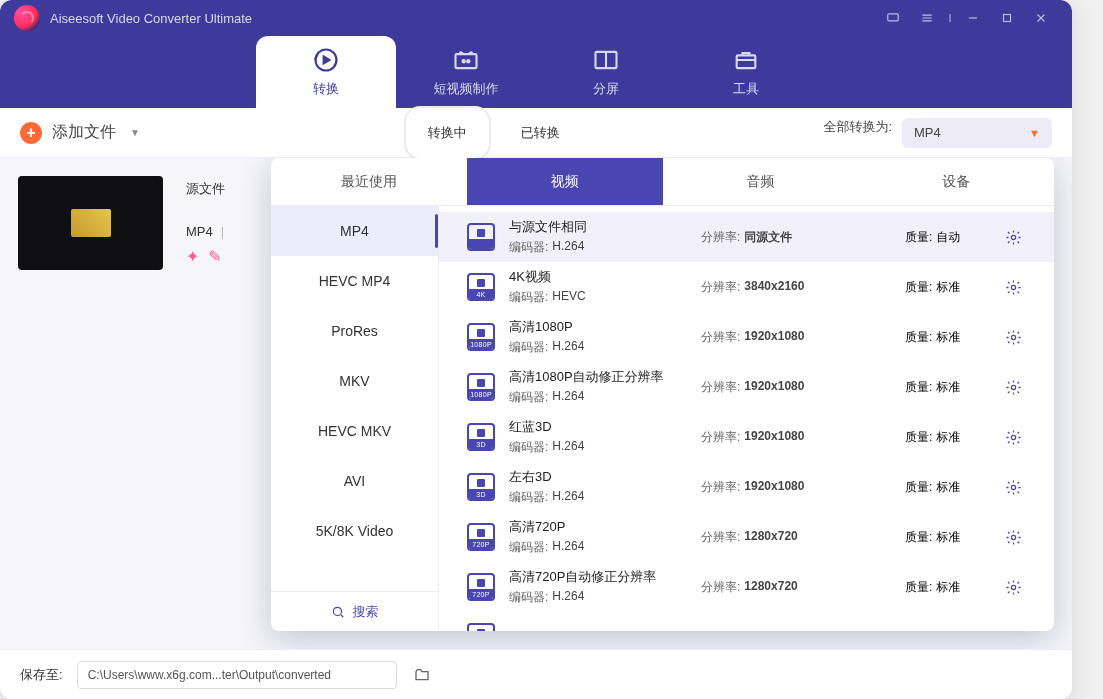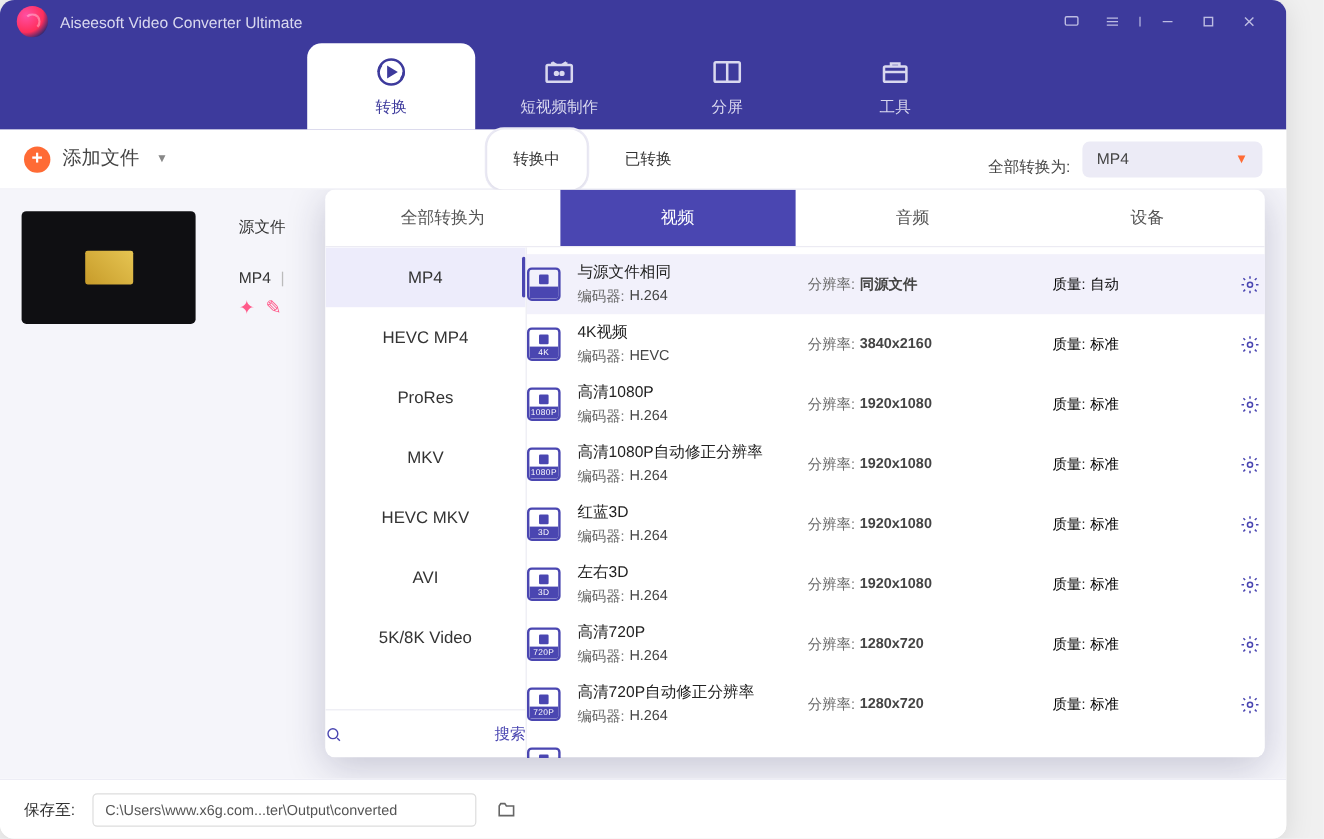--- a/index.html
+++ b/index.html
@@ -25,47 +25,47 @@
 
 .toolbar { height:50px; background:#fff; display:flex; align-items:center; padding:0 20px; border-bottom:1px solid #ededf5;}
 .add-btn { display:flex; align-items:center; gap:10px; cursor:pointer; color:#444;}
 .add-btn .plus { width:22px;height:22px;border-radius:50%;background:#ff6b35;display:flex;align-items:center;justify-content:center;color:#fff;font-size:16px;font-weight:bold;}
 .add-btn .chev { font-size:10px;color:#888;margin-left:4px;}
 .toolbar-center{flex:1;display:flex;justify-content:center;align-items:center;gap:30px;}
 .pill-tabs{display:flex;background:#ecebf6;border-radius:16px;padding:2px;}
 .pill { padding:16px 22px;font-size:13px;color:#666;border-radius:14px;cursor:pointer;}
 .pill.active{background:#fff;color:#333;box-shadow:0 1px 3px rgba(0,0,0,.06);}
 .converted{font-size:13px;color:#333;cursor:pointer;}
-.convert-all { display:flex; align-items:flex-end; gap:10px; font-size:13px; color:#444;}
+.convert-all { display:flex; align-items:flex-start; gap:10px; font-size:13px; color:#444;}
 .fmt-select { width:150px;height:30px;background:#ecebf6;border-radius:6px;display:flex;align-items:center;justify-content:space-between;padding:0 12px;font-size:13px;color:#444;cursor:pointer;}
 .fmt-select .sel-chev{color:#ff6b35;font-size:11px;}
 
 
-.content { flex:1; background:#f5f5fa; display:flex; padding:18px; gap:16px; position:relative; overflow:hidden;}
+.content { flex:1; background:#f5f5fa; display:flex; padding:18px; gap:3px; position:relative; overflow:hidden;}
 .thumb { width:145px; height:94px; background:#0f0f12; border-radius:4px; display:flex; align-items:center;justify-content:center; margin-right:20px; flex-shrink:0;}
 .thumb-inner{width:40px;height:28px;background:linear-gradient(45deg,#c79b2a,#e6c552);border-radius:2px;}
 .src-col { width:60px; padding-top:4px;}
 .src-label { font-size:13px; color:#333;}
 .mp4-row { margin-top:26px; font-size:13px; color:#333; display:flex; align-items:center; gap:8px;}
 .spark{color:#ff5a8a;font-size:16px;margin-top:8px;}
 
 
 .fmt-panel{position:absolute;left:271px;top:0;right:18px;bottom:18px;background:#fff;border-radius:8px;box-shadow:0 8px 32px rgba(30,30,80,.22);display:flex;flex-direction:column;overflow:hidden;z-index:5;}
 .fmt-tabs{height:48px;display:flex;border-bottom:1px solid #ecebf3;}
 .ftab{flex:1;display:flex;align-items:center;justify-content:center;font-size:14px;color:#555;cursor:pointer;}
 .ftab.active{background:#4a46b1;color:#fff;}
 .fmt-body{flex:1;display:flex;overflow:hidden;}
 .fmt-cats{width:168px;border-right:1px solid #ecebf3;display:flex;flex-direction:column;overflow:hidden;}
 .cats-scroll{flex:1;overflow-y:auto;position:relative;}
 .cat{height:50px;display:flex;align-items:center;justify-content:center;font-size:14px;color:#333;cursor:pointer;position:relative;}
 .cat.active{background:#edecfb;}
 .cat.active:before{content:"";position:absolute;right:0;top:8px;bottom:8px;width:3px;background:#4a46b1;border-radius:2px;}
-.search-row{height:40px;border-top:1px solid #ecebf3;display:flex;align-items:center;justify-content:space-between;gap:8px;color:#4a46b1;font-size:13px;cursor:pointer;}
+.search-row{height:40px;border-top:1px solid #ecebf3;display:flex;align-items:center;justify-content:center;gap:8px;color:#4a46b1;font-size:13px;cursor:pointer;}
 .fmt-list{flex:1;overflow-y:auto;padding:6px 0;}
-.opt{height:50px;display:flex;align-items:center;padding:0 0;gap:14px;cursor:pointer;}
+.opt{height:50px;display:flex;align-items:center;padding:0 28px;gap:14px;cursor:pointer;}
 .opt.selected{background:#f2f1fb;}
 .opt-icon{width:28px;height:28px;border:2px solid #4a46b1;border-radius:4px;display:flex;align-items:center;justify-content:flex-start;flex-direction:column;position:relative;flex-shrink:0;overflow:hidden;}
 .opt-icon .band{height:10px;width:100%;background:#4a46b1;color:#fff;font-size:7px;display:flex;align-items:center;justify-content:center;position:absolute;bottom:0;letter-spacing:.3px;}
 .opt-icon .dot{width:8px;height:8px;background:#4a46b1;margin-top:4px;border-radius:1px;}
 .opt-main{display:flex;flex-direction:column;gap:3px;width:178px;}
 .opt-title{font-size:13px;color:#222;}
 .enc-row{font-size:12px;color:#666;display:flex;gap:4px;}
 .enc-lab{color:#666;}
 .enc-val{color:#444;}
 .res-col{display:flex;gap:4px;font-size:12px;width:190px;}
@@ -191,21 +191,21 @@
       <div class="src-label">源文件</div>
       <div class="mp4-row">
           <span>MP4</span>
           <span style="color:#bbb">|</span>
         </div>
       <div class="spark">✦ &nbsp;✎</div>
     </div>
 
     <div class="fmt-panel">
       <div class="fmt-tabs">
-        <div class="ftab">全部转换为</div>
+        <div class="ftab">最近使用</div>
         <div class="ftab active">视频</div>
         <div class="ftab">音频</div>
         <div class="ftab">设备</div>
       </div>
       <div class="fmt-body">
         <div class="fmt-cats">
           <div class="cats-scroll" id="cats-scroll">
               <div class="cat active">MP4</div>
               <div class="cat">HEVC MP4</div>
               <div class="cat">ProRes</div>

